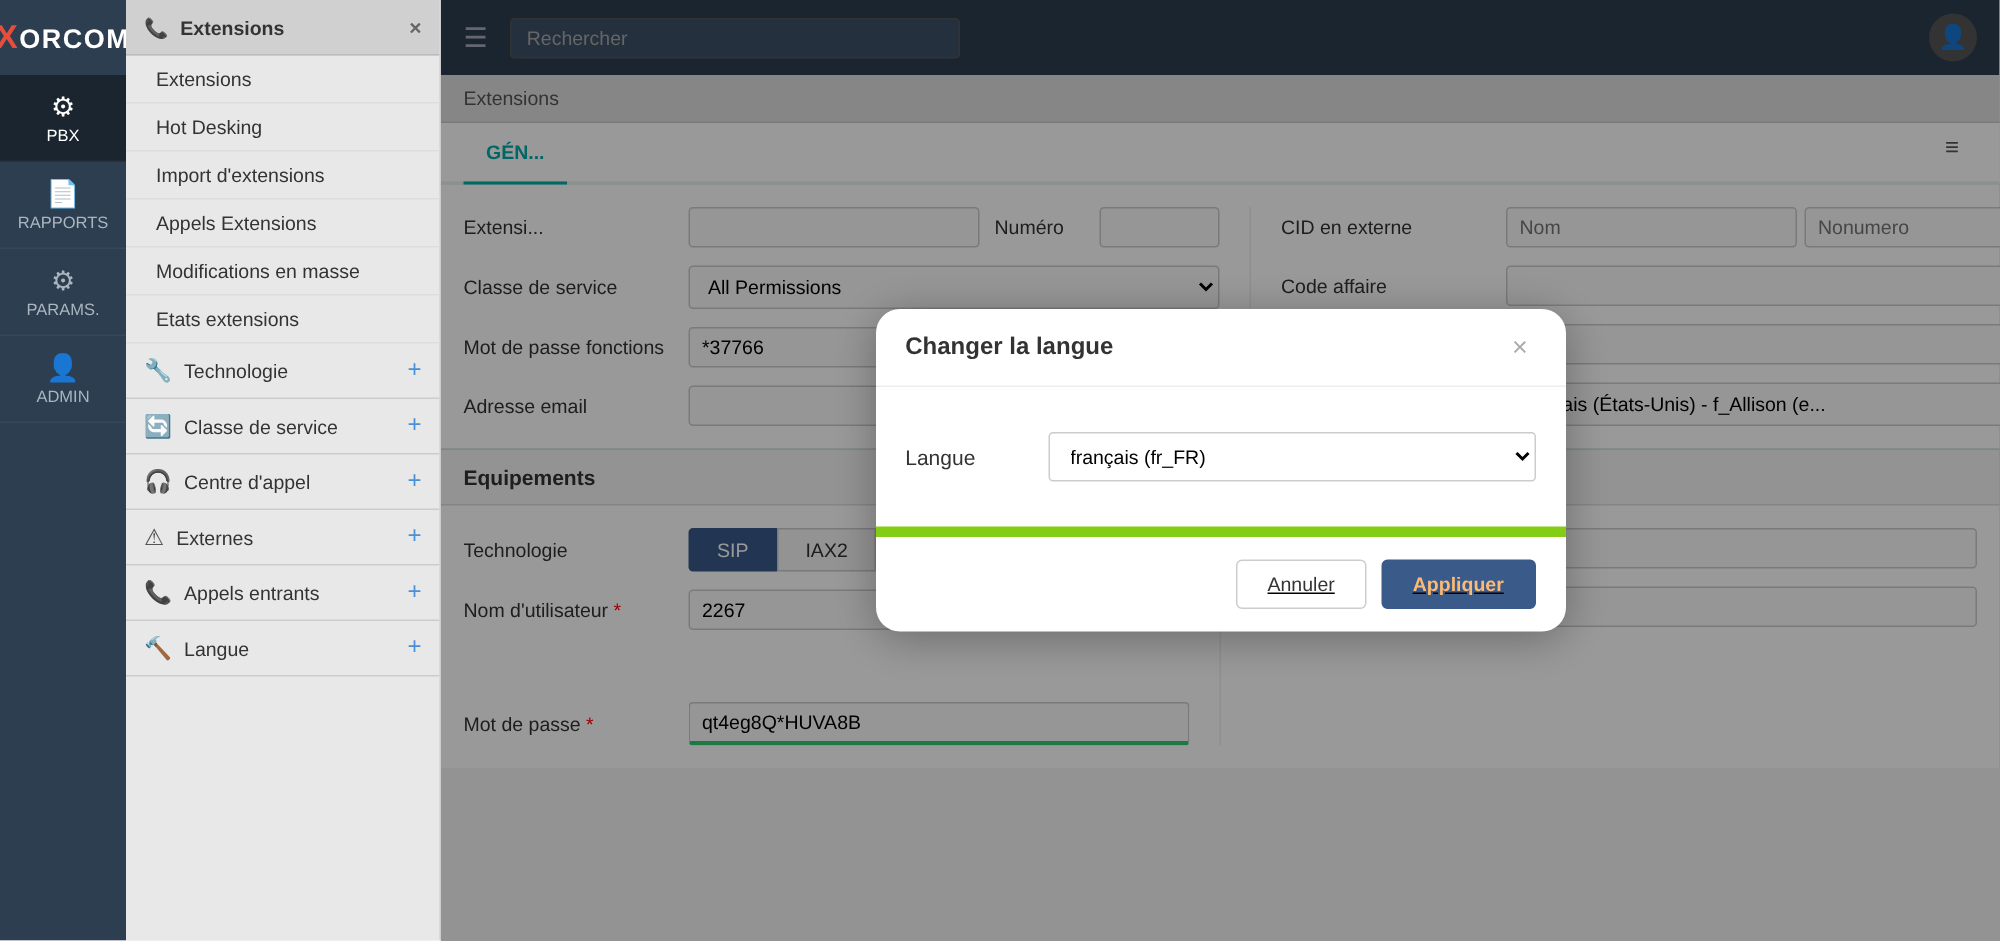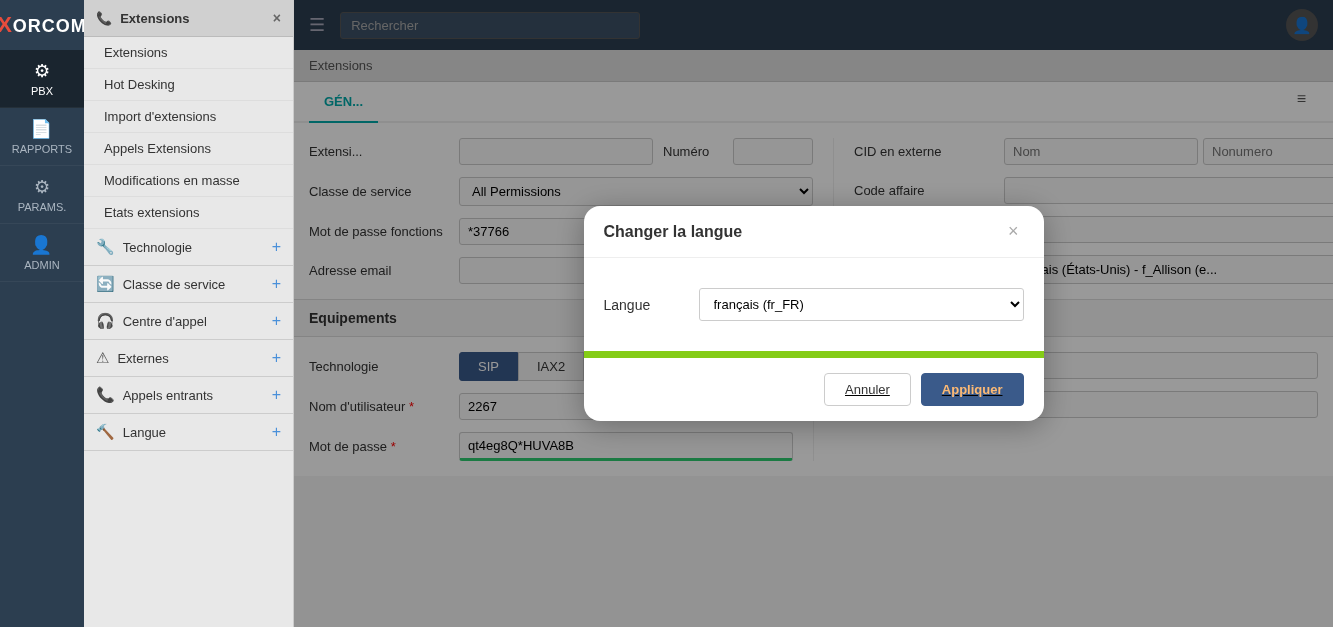--- a/index.html
+++ b/index.html
@@ -316,21 +316,21 @@
       padding: 8px 20px;
       border-radius: 4px;
       font-size: 13px;
       cursor: pointer;
       border: 1px solid #ccc;
     }
     .btn-default { background: white; color: #333; }
     .btn-primary { background: #3a5a8a; color: #fdba74; border-color: #3a5a8a; font-weight: bold; }
 
     
-    .password-field { position: relative; }
+    .password-field { position: relative; margin-top: 36px; }
     .password-field input { border-bottom: 3px solid #2ecc71; }
   </style>
 </head>
 <body>
 
 <div class="app-wrapper">
 
   <div class="sidebar-main">
     <div class="logo-area">
       <span class="logo-text">

